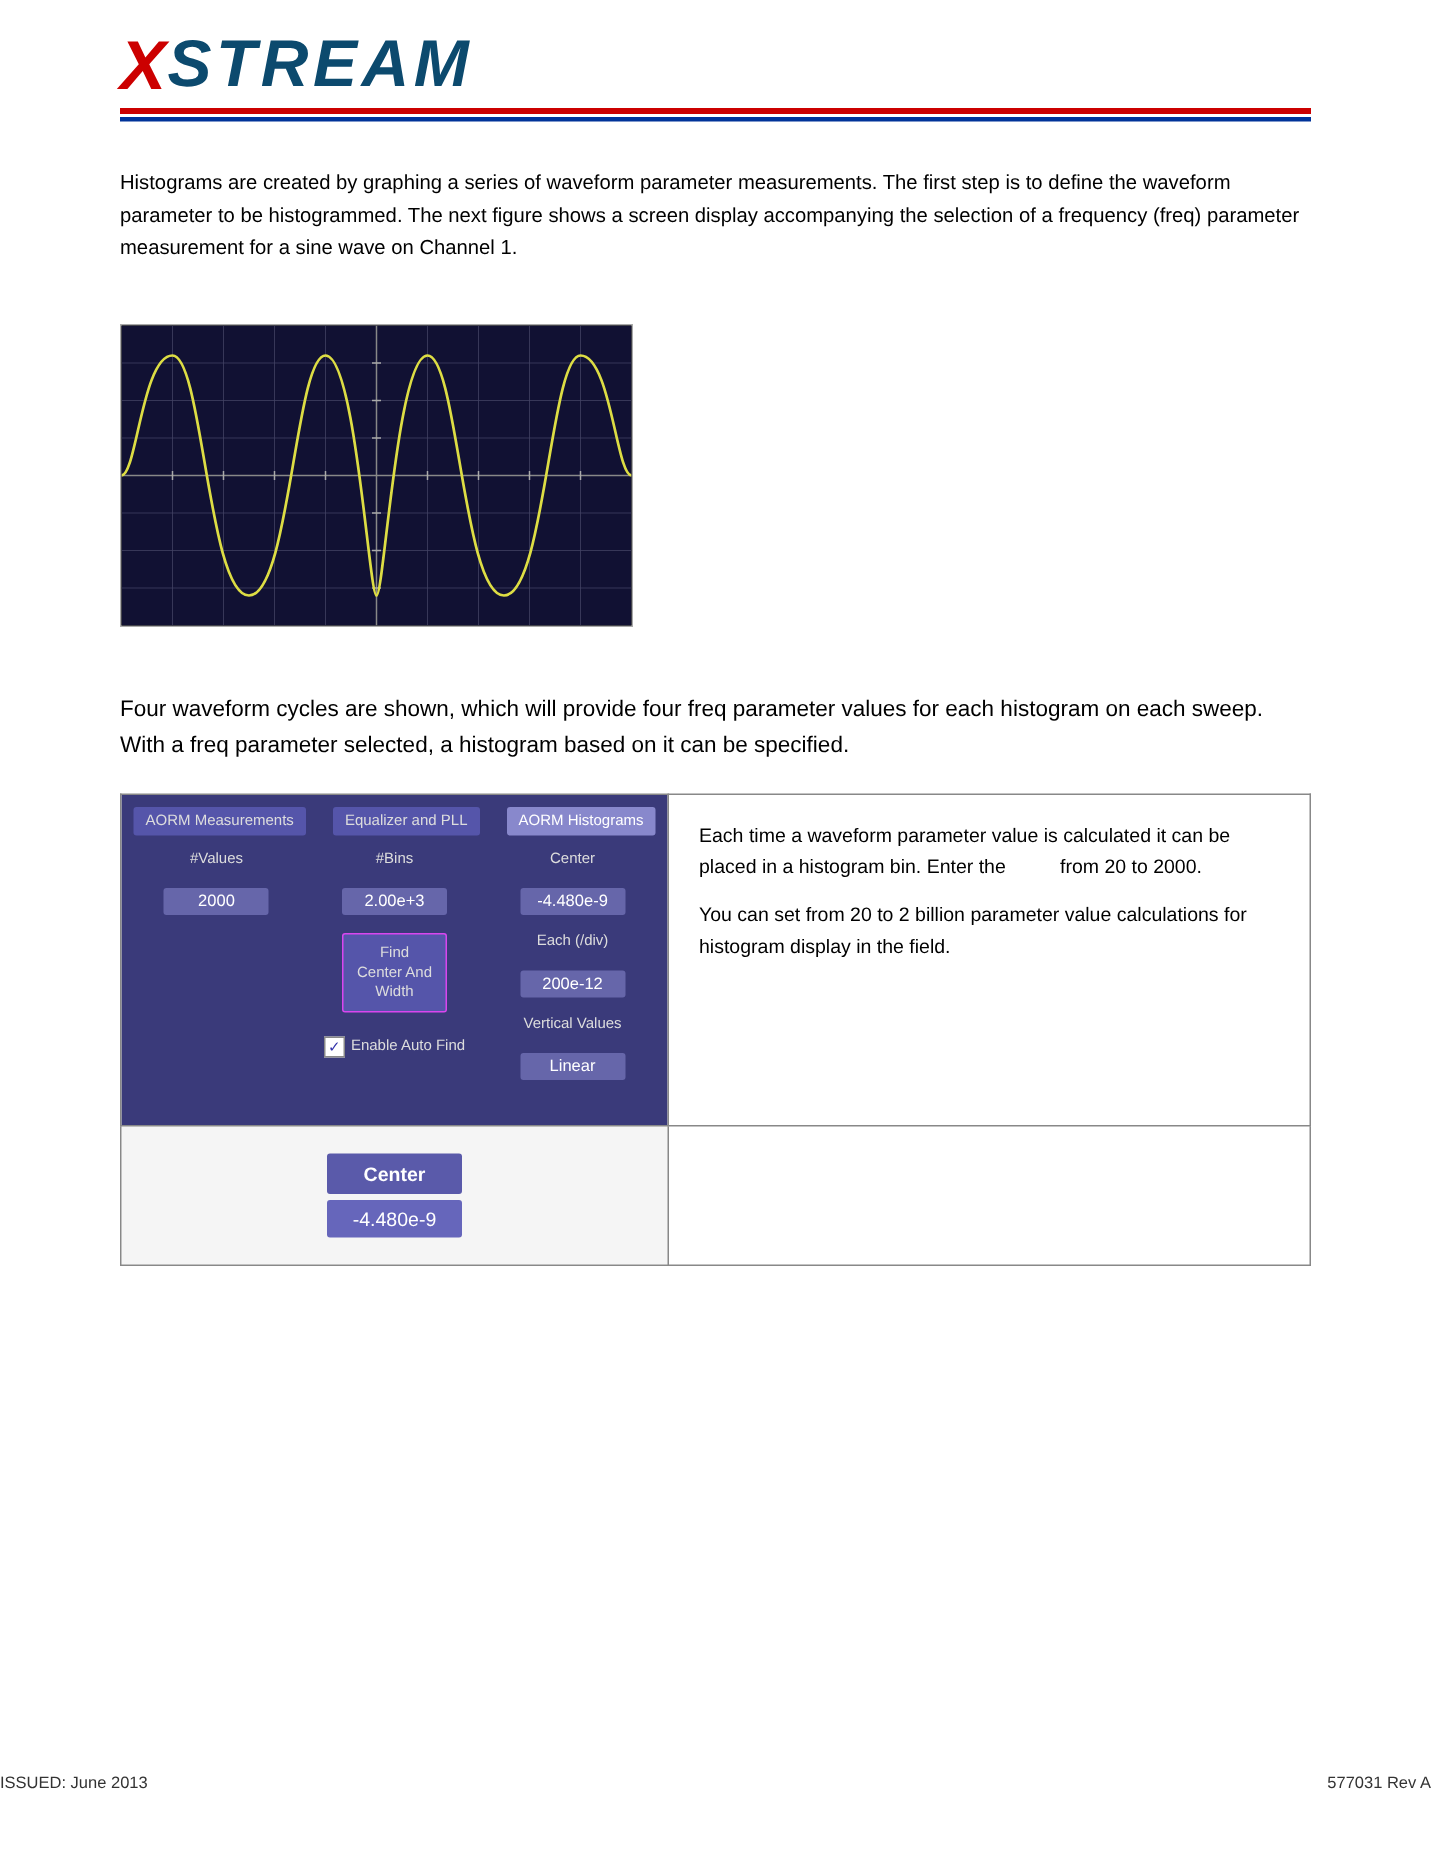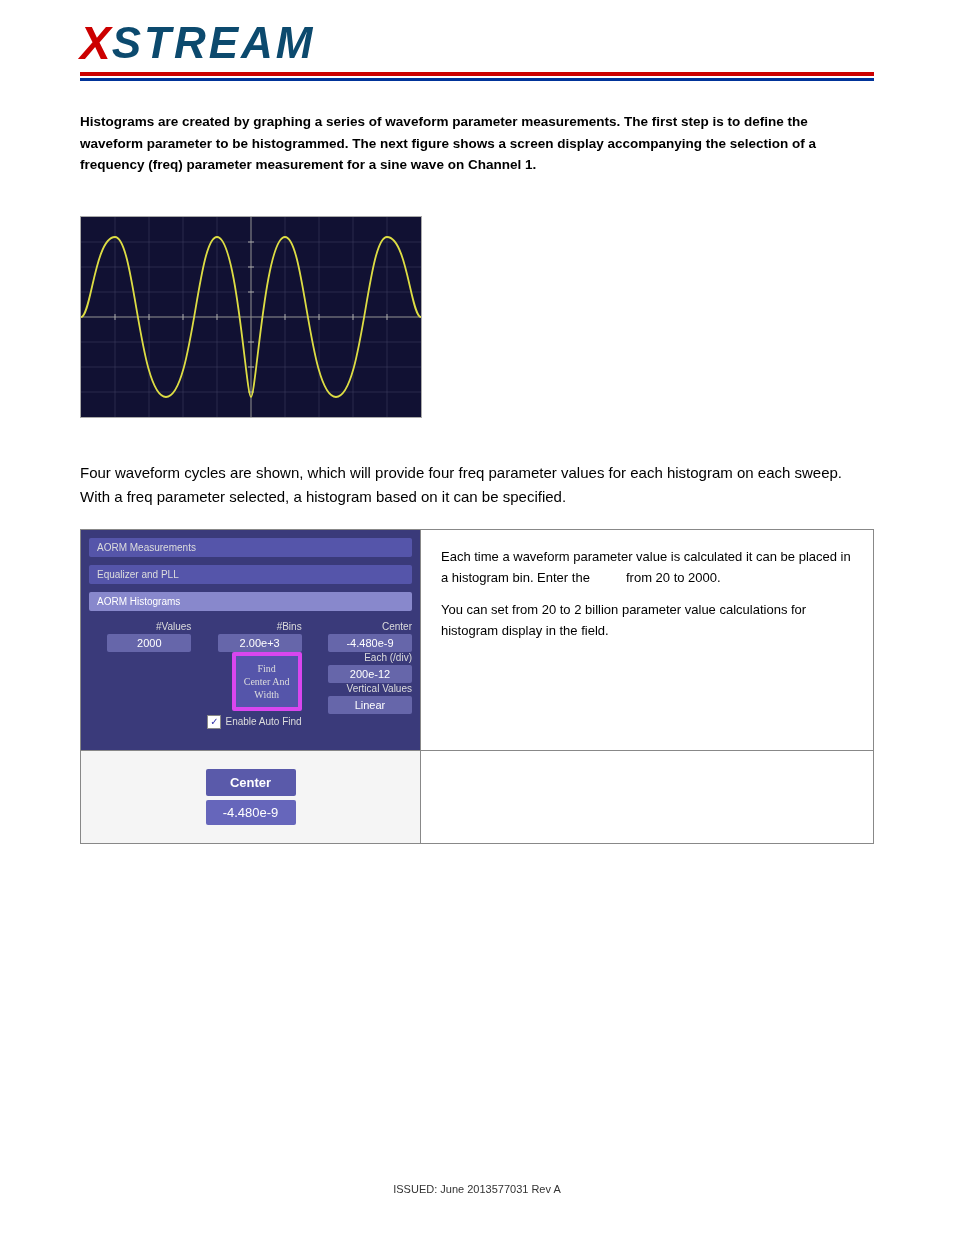--- a/index.html
+++ b/index.html
@@ -59,21 +59,20 @@
       background: #003399;
       width: 100%;
     }
 
     
     .intro-text {
       margin-top: 30px;
       margin-bottom: 20px;
       line-height: 1.6;
       font-size: 13.5px;
-      font-weight: bold;
     }
 
     
     .waveform-container {
       margin: 20px 0;
       border: 1px solid #aaa;
       display: inline-block;
       background: #000;
       position: relative;
     }
@@ -121,23 +120,22 @@
 
     
     .ui-panel {
       background: #3a3a7a;
       padding: 8px;
       min-height: 220px;
     }
 
     .tab-bar {
       display: flex;
-      gap: 8px;
+      gap: 18px;
       margin-bottom: 10px;
-      flex-direction: column;
     }
     .tab {
       background: #5555aa;
       color: #ddd;
       font-size: 10px;
       padding: 4px 8px;
       cursor: pointer;
       border-radius: 2px;
       white-space: nowrap;
     }
@@ -148,55 +146,54 @@
 
     .panel-fields {
       display: flex;
       gap: 8px;
       align-items: flex-start;
     }
 
     .field-col {
       display: flex;
       flex-direction: column;
-      align-items: flex-end;
-      gap: 0;
+      align-items: center;
+      gap: 12px;
       flex: 1;
     }
 
     .field-label {
       color: #ddd;
       font-size: 10px;
       text-align: center;
       margin-bottom: 2px;
     }
 
     .field-input {
       background: #6666aa;
       color: #fff;
       border: none;
       font-size: 11px;
       padding: 3px 6px;
-      width: 84px;
+      width: 70px;
       text-align: center;
       border-radius: 2px;
     }
 
     .find-btn {
       background: #5555aa;
       color: #ddd;
-      border: 4px solid #d946ef;
+      border: 1px solid #d946ef;
       font-size: 10px;
       padding: 6px 8px;
       text-align: center;
       cursor: pointer;
       border-radius: 2px;
       line-height: 1.3;
       width: 70px;
-      font-family: Liberation Serif, serif;
     }
 
     .checkbox-row {
       display: flex;
       align-items: center;
       gap: 4px;
       margin-top: 4px;
     }
     .checkbox-box {
       width: 14px;
@@ -247,21 +244,21 @@
       margin-bottom: 10px;
     }
 
     
     .footer {
       position: absolute;
       bottom: 40px;
       left: 0;
       right: 0;
       display: flex;
-      justify-content: center;
+      justify-content: space-between;
       font-size: 11px;
       color: #333;
       margin-top: 13px;
     }
 
     
     .waveform-svg {
       display: block;
     }
   </style>

